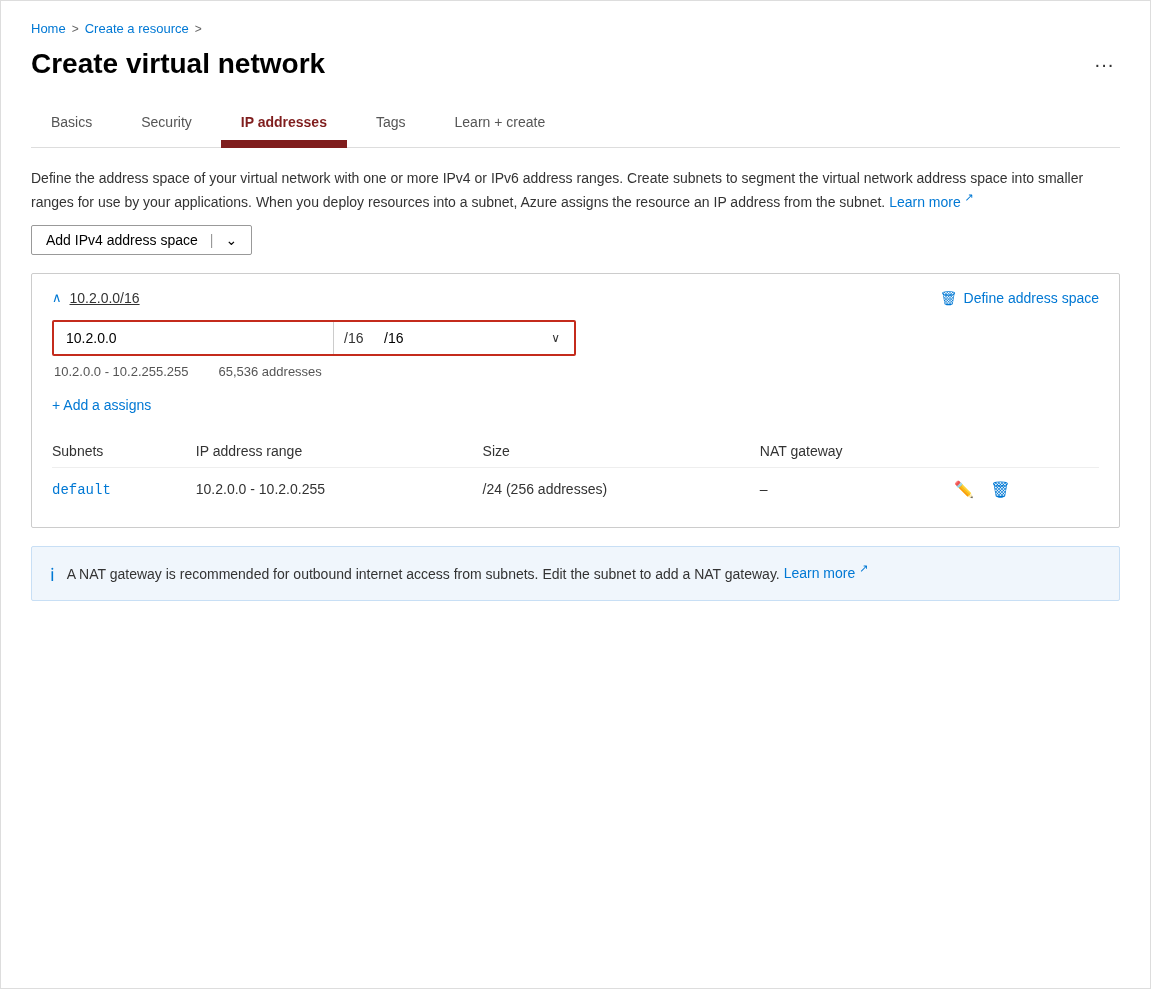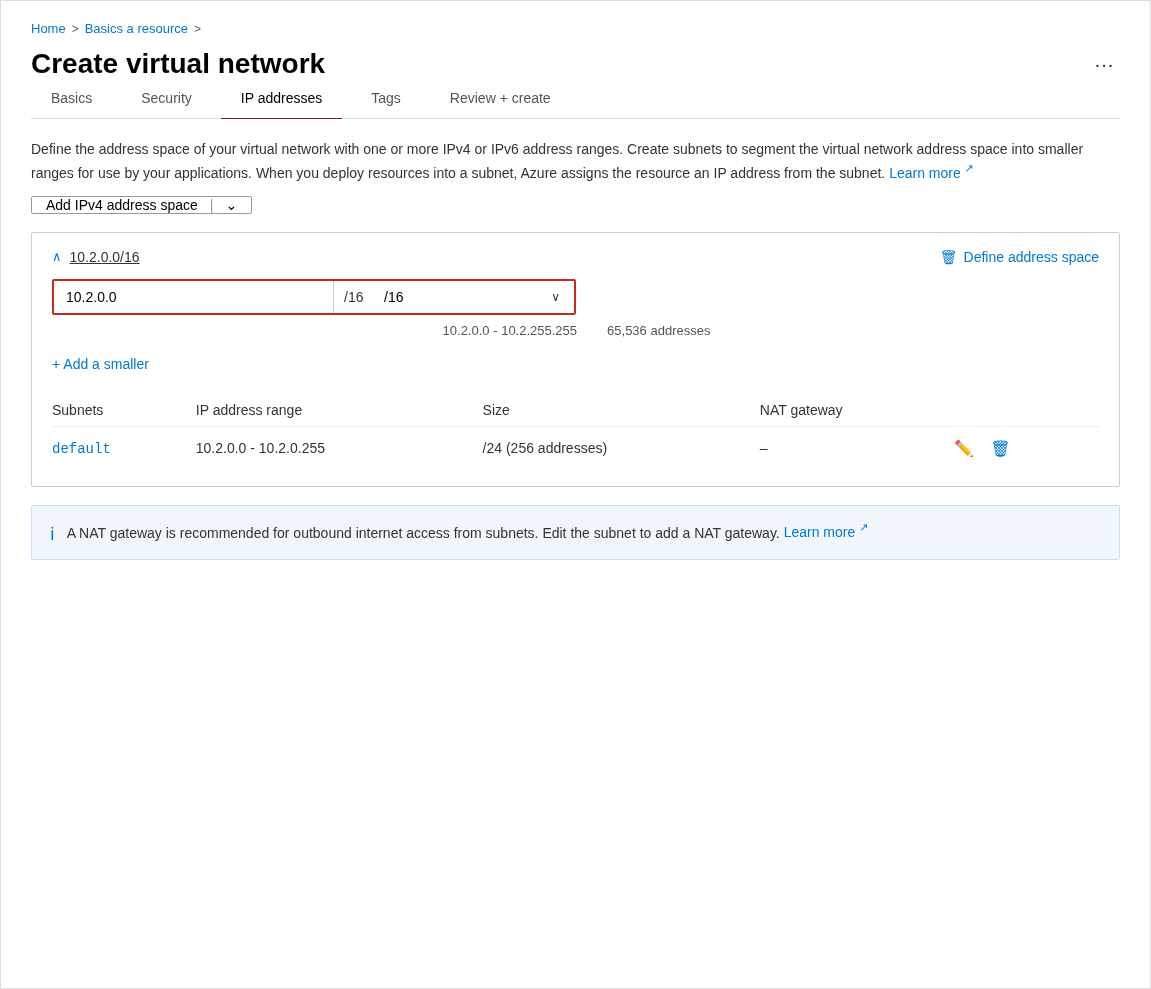--- a/index.html
+++ b/index.html
@@ -27,20 +27,21 @@
     .breadcrumb a {
       color: #0078d4;
       text-decoration: none;
       cursor: pointer;
     }
     .breadcrumb-sep { color: #666; font-size: 12px; }
     .page-title-row {
       display: flex;
       align-items: center;
       gap: 1px;
+      margin-bottom: 24px;
       justify-content: space-between;
     }
     .page-title {
       font-size: 28px;
       font-weight: 600;
       color: #000;
     }
     .ellipsis-btn {
       background: none;
       border: none;
@@ -59,23 +60,23 @@
     .tab {
       padding: 10px 20px;
       cursor: pointer;
       color: #555;
       font-size: 14px;
       border-bottom: 3px solid transparent;
       margin-bottom: -1px;
       white-space: nowrap;
     }
     .tab.active {
-      color: #000000;
-      font-weight: 400;
-      border-bottom: 1px solid #7f1d1d;
+      color: #7f1d1d;
+      font-weight: 700;
+      border-bottom: 8px solid #7f1d1d;
     }
     .description-text {
       color: #333;
       line-height: 1.5;
       margin-bottom: 12px;
     }
     .learn-more-link {
       color: #0078d4;
       text-decoration: none;
       cursor: pointer;
@@ -83,21 +84,21 @@
     .ext-link-icon {
       font-size: 11px;
       vertical-align: super;
     }
     .add-space-btn {
       display: inline-flex;
       align-items: center;
       gap: 8px;
       border: 1px solid #999;
       background: #fff;
-      padding: 0 14px;
+      padding: 6px 14px;
       cursor: pointer;
       font-size: 14px;
       border-radius: 2px;
       margin-bottom: 18px;
       text-align: right;
     }
     .add-space-divider {
       color: #999;
       margin: 0 4px;
     }
@@ -189,21 +190,20 @@
       pointer-events: none;
       font-size: 12px;
     }
     .address-range-info {
       display: flex;
       gap: 30px;
       font-size: 13px;
       color: #555;
       margin-bottom: 14px;
       padding-left: 2px;
-      justify-content: center;
     }
     .add-subnet-btn {
       display: inline-flex;
       align-items: center;
       gap: 6px;
       color: #0078d4;
       background: none;
       border: none;
       cursor: pointer;
       font-size: 14px;
@@ -270,37 +270,37 @@
   </style>
 </head>
 <body>
 
 <div class="page-wrapper">
 
   
   <div class="breadcrumb">
     <a>Home</a>
     <span class="breadcrumb-sep">&gt;</span>
-    <a>Basics a resource</a>
+    <a>Create a resource</a>
     <span class="breadcrumb-sep">&gt;</span>
   </div>
 
   
   <div class="page-title-row">
     <h1 class="page-title">Create virtual network</h1>
     <button class="ellipsis-btn">···</button>
   </div>
 
   
   <div class="tabs">
     <div class="tab">Basics</div>
     <div class="tab">Security</div>
     <div class="tab active">IP addresses</div>
     <div class="tab">Tags</div>
-    <div class="tab">Review + create</div>
+    <div class="tab">Learn + create</div>
   </div>
 
   
 
   
   <p class="description-text">
     <span>Define the address space of your virtual network with one or more IPv4 or IPv6 address ranges. Create subnets to segment the virtual network address space into smaller ranges for use by your applications. When you deploy resources into a subnet, Azure assigns the resource an IP address from the subnet.</span>
     <a class="learn-more-link">
       <span>Learn more</span>
       <span class="ext-link-icon">↗</span>
@@ -361,21 +361,21 @@
       <span>
         <span>10.2.0.0</span>
         <span> - </span>
         <span>10.2.255.255</span>
       </span>
       <span>65,536 addresses</span>
     </div>
 
     
     <button class="add-subnet-btn">
-      <span>+ Add a smaller</span>
+      <span>+ Add a assigns</span>
     </button>
 
     
     <table class="subnets-table">
       <thead>
         <tr>
           <th>Subnets</th>
           <th>IP address range</th>
           <th>Size</th>
           <th>NAT gateway</th>

